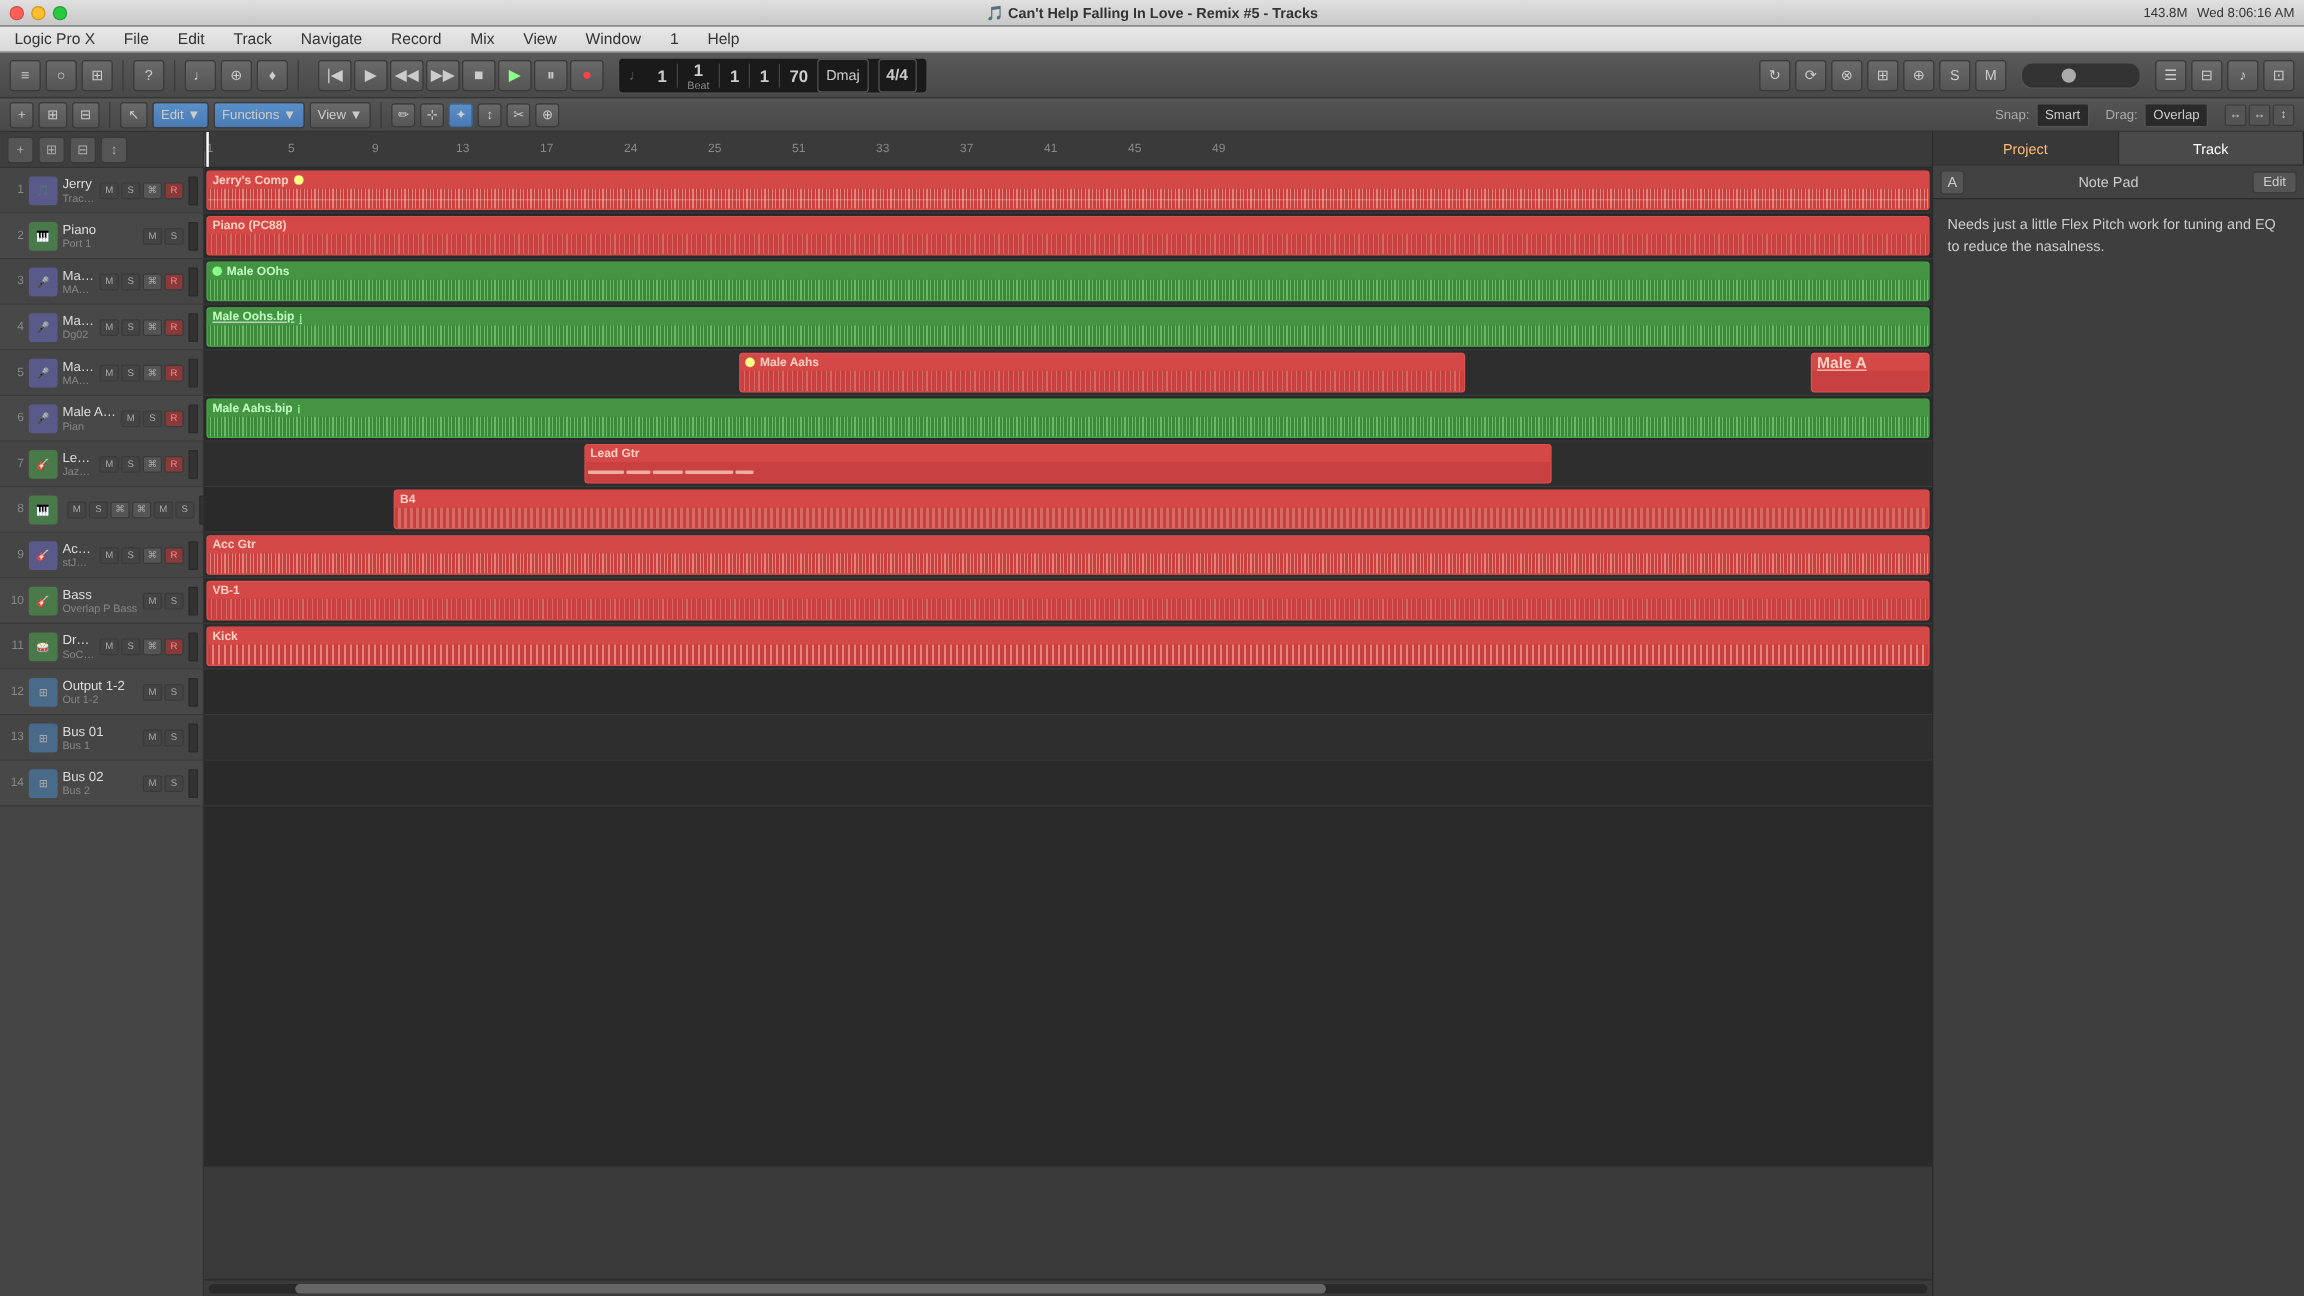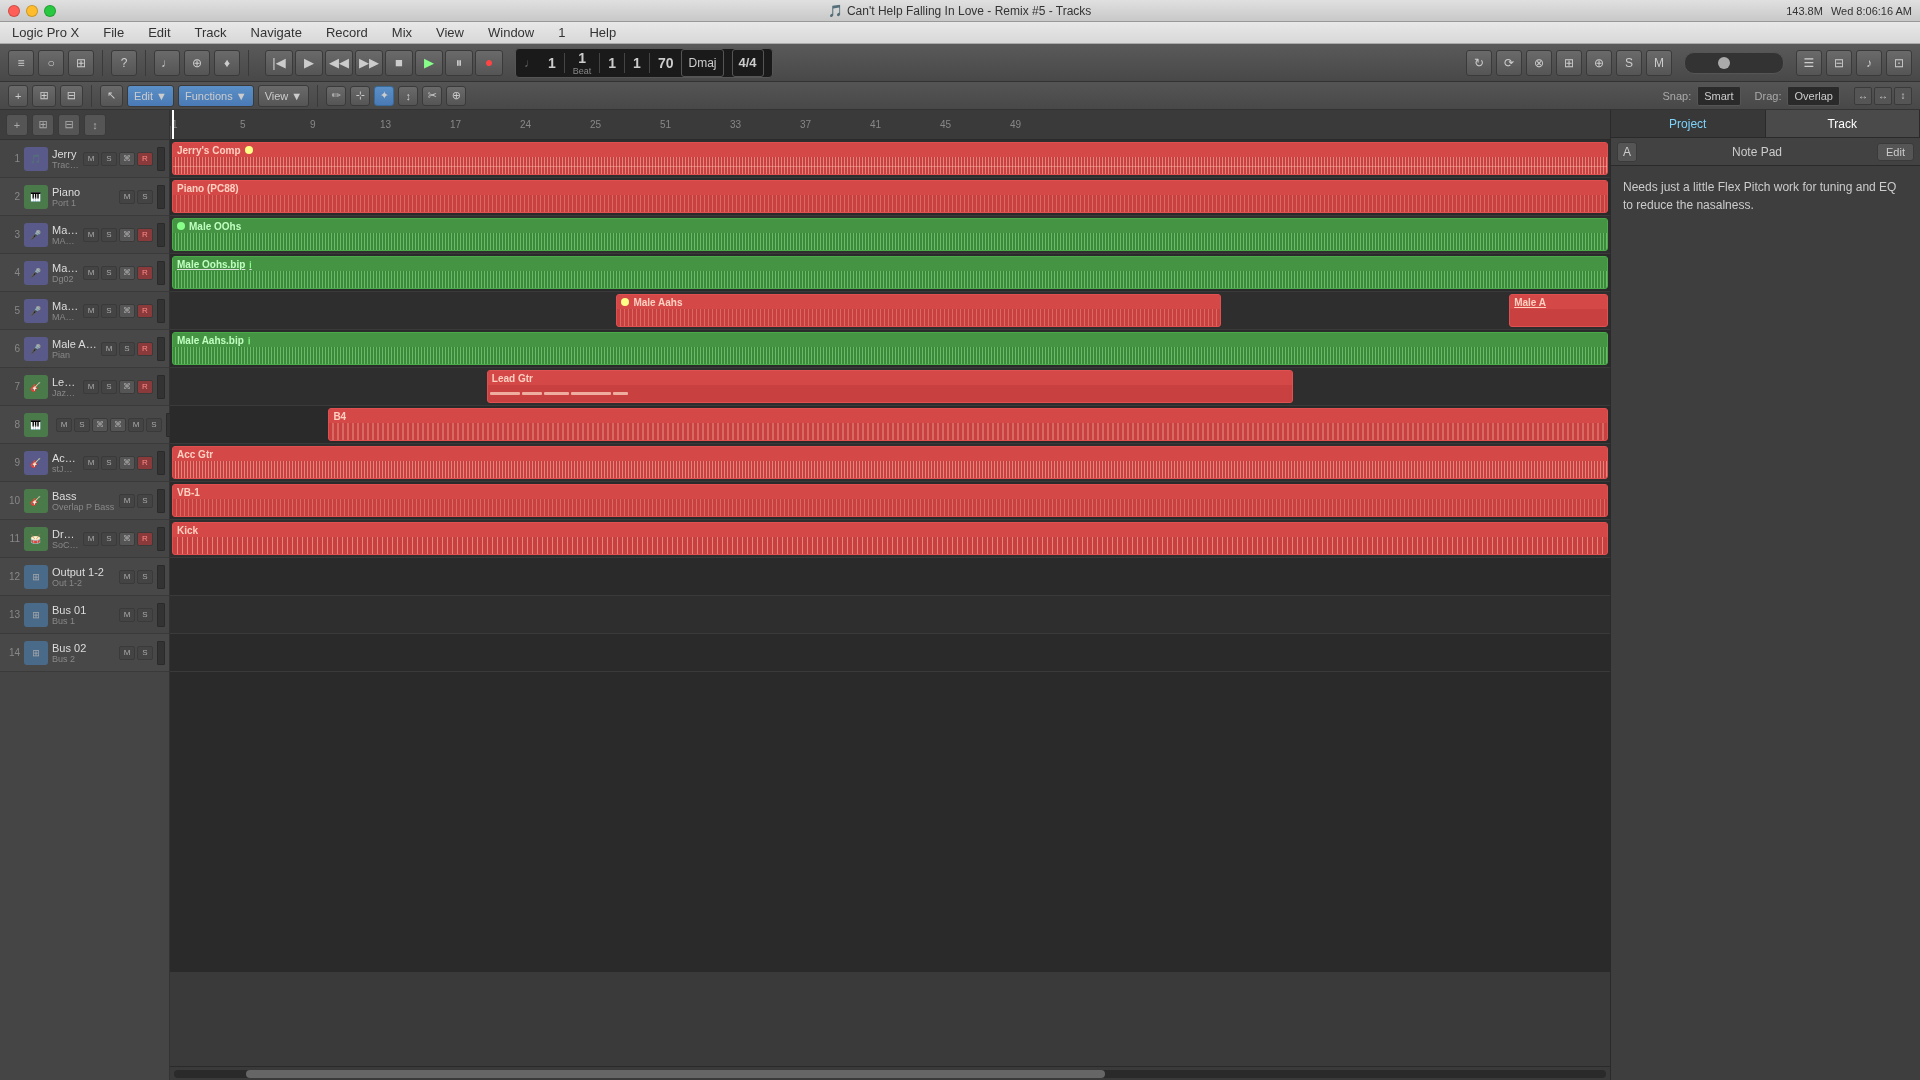--- a/index.html
+++ b/index.html
@@ -26,21 +26,21 @@
     .traffic-lights { display: flex; gap: 6px; }
     .traffic-light {
       width: 12px; height: 12px; border-radius: 50%;
       border: 1px solid rgba(0,0,0,0.2);
     }
     .tl-red { background: #ff5f57; }
     .tl-yellow { background: #ffbd2e; }
     .tl-green { background: #28c840; }
     .title-text {
       position: absolute; left: 50%; transform: translateX(-50%);
-      font-size: 12px; color: #333; font-weight: 400;
+      font-size: 12px; color: #333; font-weight: 700;
     }
     .menubar-right {
       margin-left: auto; display: flex; align-items: center; gap: 8px; font-size: 11px; color: #333;
     }
 
     
     #menubar {
       height: 22px;
       background: linear-gradient(to bottom, #e8e8e8, #d8d8d8);
       display: flex;
@@ -303,21 +303,21 @@
       height: 28px;
       display: flex;
       border-bottom: 1px solid #2a2a2a;
     }
     .rp-tab {
       flex: 1; display: flex; align-items: center; justify-content: center;
       font-size: 12px; cursor: pointer;
       border-right: 1px solid #2a2a2a;
     }
     .rp-tab.active { background: #4a4a4a; color: #fff; }
-    .rp-tab:not(.active) { background: #383838; color: #7dd3fc; }
+    .rp-tab:not(.active) { background: #383838; color: #fdba74; }
     .right-panel-toolbar {
       height: 28px;
       display: flex; align-items: center; padding: 0 6px; gap: 4px;
       border-bottom: 1px solid #2a2a2a; background: #424242;
     }
     .rp-tb-btn {
       padding: 2px 8px; background: #555; border: 1px solid #3a3a3a;
       border-radius: 3px; color: #ccc; font-size: 11px; cursor: pointer;
     }
     .rp-content {
@@ -782,21 +782,21 @@
             <span style="width:8px;height:8px;background:#ff8;border-radius:50%;display:inline-block;margin-right:4px;"></span>
             <span style="color:#ffd0c0;">Male Aahs</span>
           </div>
           <div class="region-body">
             <div style="width:100%;height:100%;background:repeating-linear-gradient(90deg,transparent 0,transparent 3px,rgba(255,200,180,0.3) 3px,rgba(255,200,180,0.3) 4px);"></div>
           </div>
         </div>
 
         <div class="region red" style="left:93%;right:2px;top:2px;bottom:2px;">
           <div class="region-header">
-            <span style="color:#ffd0c0;font-size:10px;text-decoration:underline;">Male A</span>
+            <span style="color:#ffd0c0;font-size:13px;text-decoration:underline;">Male A</span>
           </div>
         </div>
       </div>
 
       <div class="track-lane" style="height:38px;">
         <div class="region green" style="left:2px;right:2px;top:2px;bottom:2px;">
           <div class="region-header">
             <span style="color:#c0ffc0;">Male Aahs.bip</span>
             <span style="margin-left:4px;font-size:9px;color:#8f8;">ℹ</span>
           </div>

